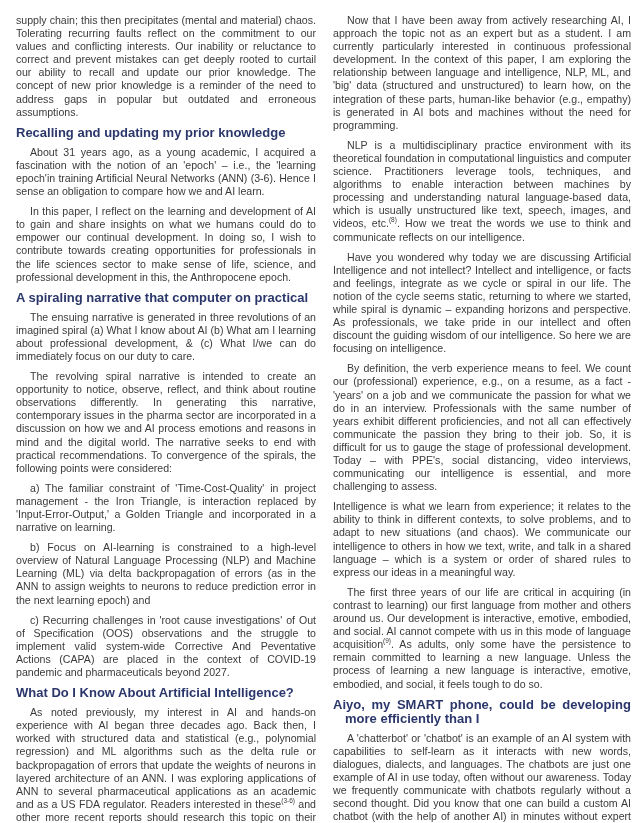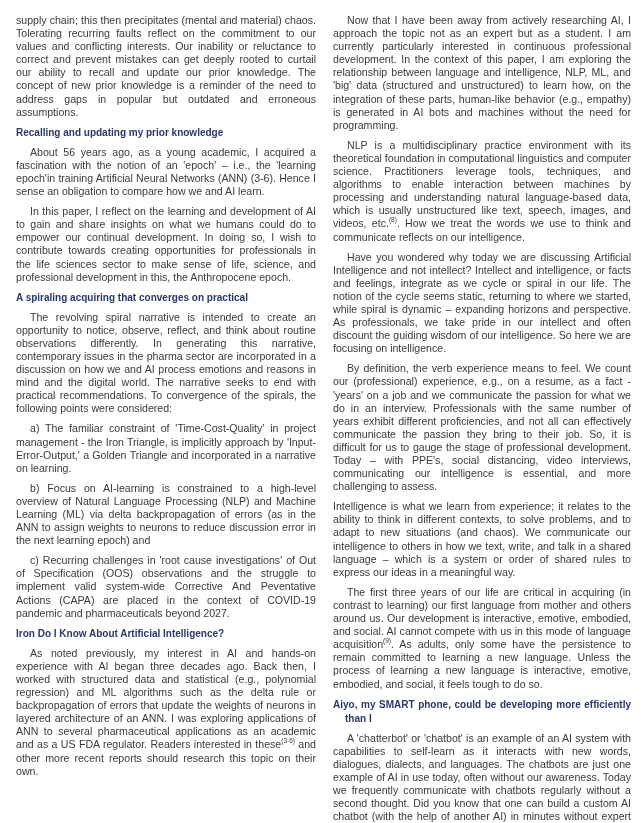--- a/index.html
+++ b/index.html
@@ -14,47 +14,48 @@
   .col.right { left: 333px; width: 298px; }
   p {
     margin: 0 0 7px 0;
     font-size: 10.6px;
     line-height: 13.1px;
     text-align: justify;
   }
   p.indent { text-indent: 14px; }
   h2 {
     margin: 7px 0 6px 0;
-    font-size: 10px;
+    font-size: 13px;
     line-height: 14px;
     font-weight: bold;
     color: #2b376b;
   }
   h2.hang { padding-left: 12px; text-indent: -12px; text-align: justify; }
   sup { font-size: 6.5px; line-height: 0; vertical-align: super; }
 </style>
 </head>
 <body>
 
 <div class="page">
 
   <div class="col left">
     <p>supply chain; this then precipitates (mental and material) chaos. Tolerating recurring faults reflect on the commitment to our values and conflicting interests. Our inability or reluctance to correct and prevent mistakes can get deeply rooted to curtail our ability to recall and update our prior knowledge. The concept of new prior knowledge is a reminder of the need to address gaps in popular but outdated and erroneous assumptions.</p>
 
     <h2>Recalling and updating my prior knowledge</h2>
-    <p class="indent">About 56 years ago, as a young academic, I acquired a fascination with the notion of an 'epoch' – i.e., the 'learning epoch'in training Artificial Neural Networks (ANN) (3-6). Hence I sense an obligation to compare how we and AI learn.</p>
+    <p class="indent">About 31 years ago, as a young academic, I acquired a fascination with the notion of an 'epoch' – i.e., the 'learning epoch'in training Artificial Neural Networks (ANN) (3-6). Hence I sense an obligation to compare how we and AI learn.</p>
     <p class="indent">In this paper, I reflect on the learning and development of AI to gain and share insights on what we humans could do to empower our continual development. In doing so, I wish to contribute towards creating opportunities for professionals in the life sciences sector to make sense of life, science, and professional development in this, the Anthropocene epoch.</p>
 
-    <h2>A spiraling acquiring that converges on practical</h2>
+    <h2>A spiraling narrative that computer on practical</h2>
+    <p class="indent">The ensuing narrative is generated in three revolutions of an imagined spiral (a) What I know about AI (b) What am I learning about professional development, &amp; (c) What I/we can do immediately focus on our duty to care.</p>
     <p class="indent">The revolving spiral narrative is intended to create an opportunity to notice, observe, reflect, and think about routine observations differently. In generating this narrative, contemporary issues in the pharma sector are incorporated in a discussion on how we and AI process emotions and reasons in mind and the digital world. The narrative seeks to end with practical recommendations. To convergence of the spirals, the following points were considered:</p>
-    <p class="indent">a) The familiar constraint of 'Time-Cost-Quality' in project management - the Iron Triangle, is implicitly approach by 'Input-Error-Output,' a Golden Triangle and incorporated in a narrative on learning.</p>
-    <p class="indent">b) Focus on AI-learning is constrained to a high-level overview of Natural Language Processing (NLP) and Machine Learning (ML) via delta backpropagation of errors (as in the ANN to assign weights to neurons to reduce discussion error in the next learning epoch) and</p>
+    <p class="indent">a) The familiar constraint of 'Time-Cost-Quality' in project management - the Iron Triangle, is interaction replaced by 'Input-Error-Output,' a Golden Triangle and incorporated in a narrative on learning.</p>
+    <p class="indent">b) Focus on AI-learning is constrained to a high-level overview of Natural Language Processing (NLP) and Machine Learning (ML) via delta backpropagation of errors (as in the ANN to assign weights to neurons to reduce prediction error in the next learning epoch) and</p>
     <p class="indent">c) Recurring challenges in 'root cause investigations' of Out of Specification (OOS) observations and the struggle to implement valid system-wide Corrective And Peventative Actions (CAPA) are placed in the context of COVID-19 pandemic and pharmaceuticals beyond 2027.</p>
 
-    <h2>Iron Do I Know About Artificial Intelligence?</h2>
+    <h2>What Do I Know About Artificial Intelligence?</h2>
     <p class="indent"><span>As noted previously, my interest in AI and hands-on experience with AI began three decades ago. Back then, I worked with structured data and statistical (e.g., polynomial regression) and ML algorithms such as the delta rule or backpropagation of errors that update the weights of neurons in layered architecture of an ANN. I was exploring applications of ANN to several pharmaceutical applications as an academic and as a US FDA regulator. Readers interested in these</span><sup>(3-6)</sup><span> and other more recent reports should research this topic on their own.</span></p>
 
   </div>
 
   <div class="col right">
     <p class="indent">Now that I have been away from actively researching AI, I approach the topic not as an expert but as a student. I am currently particularly interested in continuous professional development. In the context of this paper, I am exploring the relationship between language and intelligence, NLP, ML, and 'big' data (structured and unstructured) to learn how, on the integration of these parts, human-like behavior (e.g., empathy) is generated in AI bots and machines without the need for programming.</p>
     <p class="indent"><span>NLP is a multidisciplinary practice environment with its theoretical foundation in computational linguistics and computer science. Practitioners leverage tools, techniques, and algorithms to enable interaction between machines by processing and understanding natural language-based data, which is usually unstructured like text, speech, images, and videos, etc.</span><sup>(8)</sup><span>. How we treat the words we use to think and communicate reflects on our intelligence.</span></p>
 
     <p class="indent">Have you wondered why today we are discussing Artificial Intelligence and not intellect? Intellect and intelligence, or facts and feelings, integrate as we cycle or spiral in our life. The notion of the cycle seems static, returning to where we started, while spiral is dynamic – expanding horizons and perspective. As professionals, we take pride in our intellect and often discount the guiding wisdom of our intelligence. So here we are focusing on intelligence.</p>
     <p class="indent">By definition, the verb experience means to feel. We count our (professional) experience, e.g., on a resume, as a fact - 'years' on a job and we communicate the passion for what we do in an interview. Professionals with the same number of years exhibit different proficiencies, and not all can effectively communicate the passion they bring to their job. So, it is difficult for us to gauge the stage of professional development. Today – with PPE's, social distancing, video interviews, communicating our intelligence is essential, and more challenging to assess.</p>

